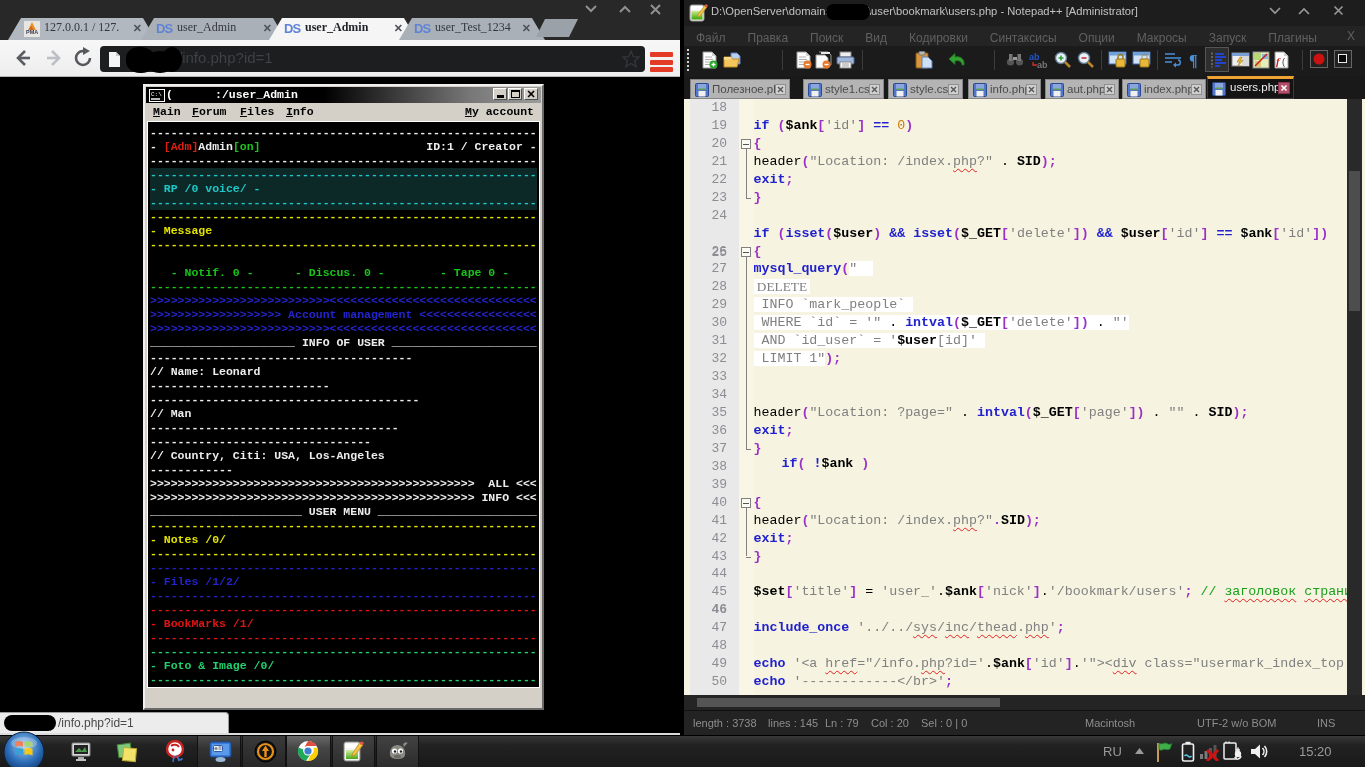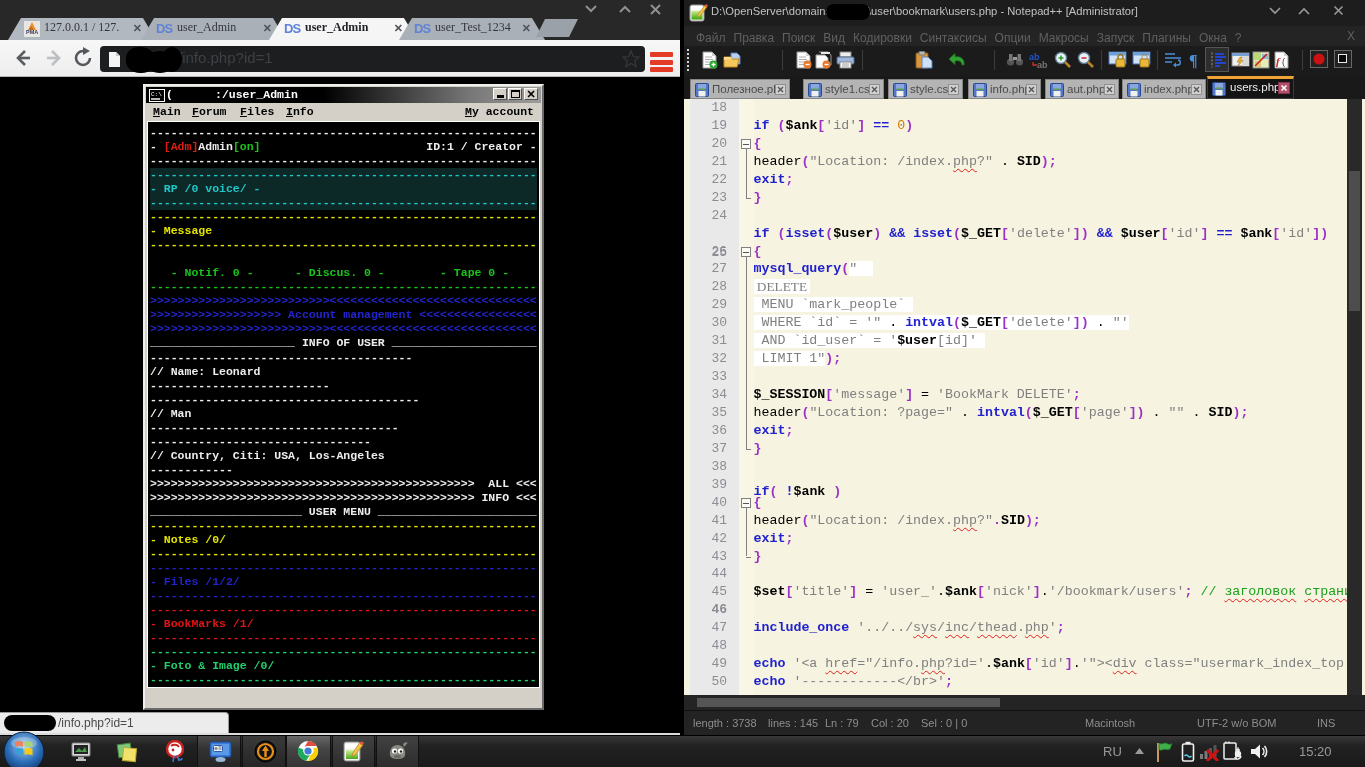--- a/index.html
+++ b/index.html
@@ -31,21 +31,21 @@
   .r { color:#df1f10; } .g { color:#1ac41a; } .c { color:#1fc7c7; } .y { color:#e3e300; }
   .b { color:#2424cf; } .sg { color:#22d06e; } .rd { color:#e01414; } .w { color:#ededed; }
   .rpbg { background:#0c2928; display:inline-block; width:100%; }
 
   
   #npp { position:absolute; left:684px; top:0; width:681px; height:735px; background:#1f1f1f; }
   #n-title { position:absolute; left:0; top:0; width:681px; height:26px; background:#1d1d1d; }
   #n-ttext, #n-ttext2 { position:absolute; left:27px; top:5px; font-size:11.2px; color:#c2c2c2; white-space:pre; }
   #n-ttext2 { left:184px; }
   #n-menu { position:absolute; left:0; top:26px; width:681px; height:20px; background:#242424; color:#606060; font-size:12px; }
-  #n-menu > span { margin-left:8px; display:inline-block; margin-top:5px; }
+  #n-menu > span { margin-left:22px; display:inline-block; margin-top:5px; }
   #n-menu > span:first-child { margin-left:12px; }
   #n-toolbar { position:absolute; left:0; top:46px; width:681px; height:30px; background:#1b1b1b; }
   #n-tabbar { position:absolute; left:0; top:76px; width:681px; height:23px; background:#191919; }
   #n-editor { position:absolute; left:0; top:99px; width:681px; height:596px; background:#f6f3e0; }
   #n-nums { position:absolute; left:6px; top:0; width:49px; height:596px; background:#e9e9e9; }
   .num { position:absolute; right:12px; height:17.94px; font:13px "Liberation Mono",monospace; color:#8c8c94; line-height:17.94px; }
   #n-fold { position:absolute; left:55px; top:0; width:14.5px; height:596px; background:#f9f6e6; }
   #n-code { position:absolute; left:69.5px; top:0; width:593px; height:596px; overflow:hidden; }
   .cl { position:absolute; left:0; height:17.94px; font:13.3px "Liberation Mono",monospace; color:#000; line-height:17.94px; white-space:pre; }
   .cl .k { color:#2121cf; } .cl .v { color:#000; } .cl .p { color:#9b30c9; }
@@ -512,29 +512,28 @@
     <div id="n-code">
         <div class="cl" style="top:17.94px;"><b class="k">if</b> <b class="p">(</b><b class="v">$ank</b><b class="p">[</b><span class="s">'id'</span><b class="p">]</b> <b class="k">==</b> <span class="n">0</span><b class="p">)</b></div>
 <div class="cl" style="top:35.88px;"><b class="p">{</b></div>
 <div class="cl" style="top:53.82px;">header<b class="p">(</b><span class="s">"Location: /index.<i>php</i>?"</span> . <b class="v">SID</b><b class="p">);</b></div>
 <div class="cl" style="top:71.76px;"><b class="k">exit</b><b class="p">;</b></div>
 <div class="cl" style="top:89.70px;"><b class="p">}</b></div>
 <div class="cl" style="top:125.58px;"><b class="k">if</b> <b class="p">(</b><b class="k">isset</b><b class="p">(</b><b class="v">$user</b><b class="p">)</b> <b class="k">&amp;&amp;</b> <b class="k">isset</b><b class="p">(</b><b class="v">$_GET</b><b class="p">[</b><span class="s">'delete'</span><b class="p">])</b> <b class="k">&amp;&amp;</b> <b class="v">$user</b><b class="p">[</b><span class="s">'id'</span><b class="p">]</b> <b class="k">==</b> <b class="v">$ank</b><b class="p">[</b><span class="s">'id'</span><b class="p">])</b></div>
 <div class="cl" style="top:143.52px;"><b class="p">{</b></div>
 <div class="cl" style="top:161.46px;"><b class="k">mysql_query</b><b class="p">(</b><span class="wb"><span class="s">"&nbsp;&nbsp;</span></span></div>
 <div class="cl" style="top:179.40px;font-family:Liberation Serif, serif;"><span class="wb"><span class="s"> DELETE </span></span></div>
-<div class="cl" style="top:197.34px;"><span class="wb"><span class="s"> MENU `mark_people` </span></span></div>
+<div class="cl" style="top:197.34px;"><span class="wb"><span class="s"> INFO `mark_people` </span></span></div>
 <div class="cl" style="top:215.28px;"><span class="wb"><span class="s"> WHERE `id` = '"</span> . <b class="k">intval</b><b class="p">(</b><b class="v">$_GET</b><b class="p">[</b><span class="s">'delete'</span><b class="p">])</b> . <span class="s">"'</span></span></div>
 <div class="cl" style="top:233.22px;"><span class="wb"><span class="s"> AND `id_user` = '</span><b class="v">$user</b><span class="s">[id]' </span></span></div>
 <div class="cl" style="top:251.16px;"><span class="wb"><span class="s"> LIMIT 1"</span></span><b class="p">);</b></div>
-<div class="cl" style="top:287.04px;"><b class="v">$_SESSION</b><b class="p">[</b><span class="s">'message'</span><b class="p">]</b> = <span class="s">'BookMark DELETE'</span><b class="p">;</b></div>
 <div class="cl" style="top:304.98px;">header<b class="p">(</b><span class="s">"Location: ?page="</span> . <b class="k">intval</b><b class="p">(</b><b class="v">$_GET</b><b class="p">[</b><span class="s">'page'</span><b class="p">])</b> . <span class="s">""</span> . <b class="v">SID</b><b class="p">);</b></div>
 <div class="cl" style="top:322.92px;"><b class="k">exit</b><b class="p">;</b></div>
 <div class="cl" style="top:340.86px;"><b class="p">}</b></div>
-<div class="cl" style="top:384px;"><b class="k">if</b><b class="p">(</b> <b class="k">!</b><b class="v">$ank</b> <b class="p">)</b></div>
+<div class="cl" style="top:356px;margin-left:28px;"><b class="k">if</b><b class="p">(</b> <b class="k">!</b><b class="v">$ank</b> <b class="p">)</b></div>
 <div class="cl" style="top:394.68px;"><b class="p">{</b></div>
 <div class="cl" style="top:412.62px;">header<b class="p">(</b><span class="s">"Location: /index.<i>php</i>?"</span><b class="p">.</b><b class="v">SID</b><b class="p">);</b></div>
 <div class="cl" style="top:430.56px;"><b class="k">exit</b><b class="p">;</b></div>
 <div class="cl" style="top:448.50px;"><b class="p">}</b></div>
 <div class="cl" style="top:484.38px;"><b class="v">$set</b><b class="p">[</b><span class="s">'title'</span><b class="p">]</b> = <span class="s">'user_'</span>.<b class="v">$ank</b><b class="p">[</b><span class="s">'nick'</span><b class="p">]</b>.<span class="s">'/bookmark/users'</span><b class="p">;</b> <span class="cm">// <i>заголовок</i> <i>страницы</i></span></div>
 <div class="cl" style="top:556.14px;"><b class="k">echo</b> <span class="s">'&lt;a <i>href</i>="/info.<i>php</i>?id='</span>.<b class="v">$ank</b><b class="p">[</b><span class="s">'id'</span><b class="p">]</b>.<span class="s">'"&gt;&lt;<i>div</i> class="usermark_index_top</span></div>
 <div class="cl" style="top:520.26px;"><b class="k">include_once</b> <span class="s">'../../<i>sys</i>/<i>inc</i>/<i>thead</i>.<i>php</i>'</span><b class="p">;</b></div>
 <div class="cl" style="top:574.08px;"><b class="k">echo</b> <span class="s">'------------&lt;/br&gt;'</span><b class="p">;</b></div>
       </div>
     <div id="n-vscroll">

